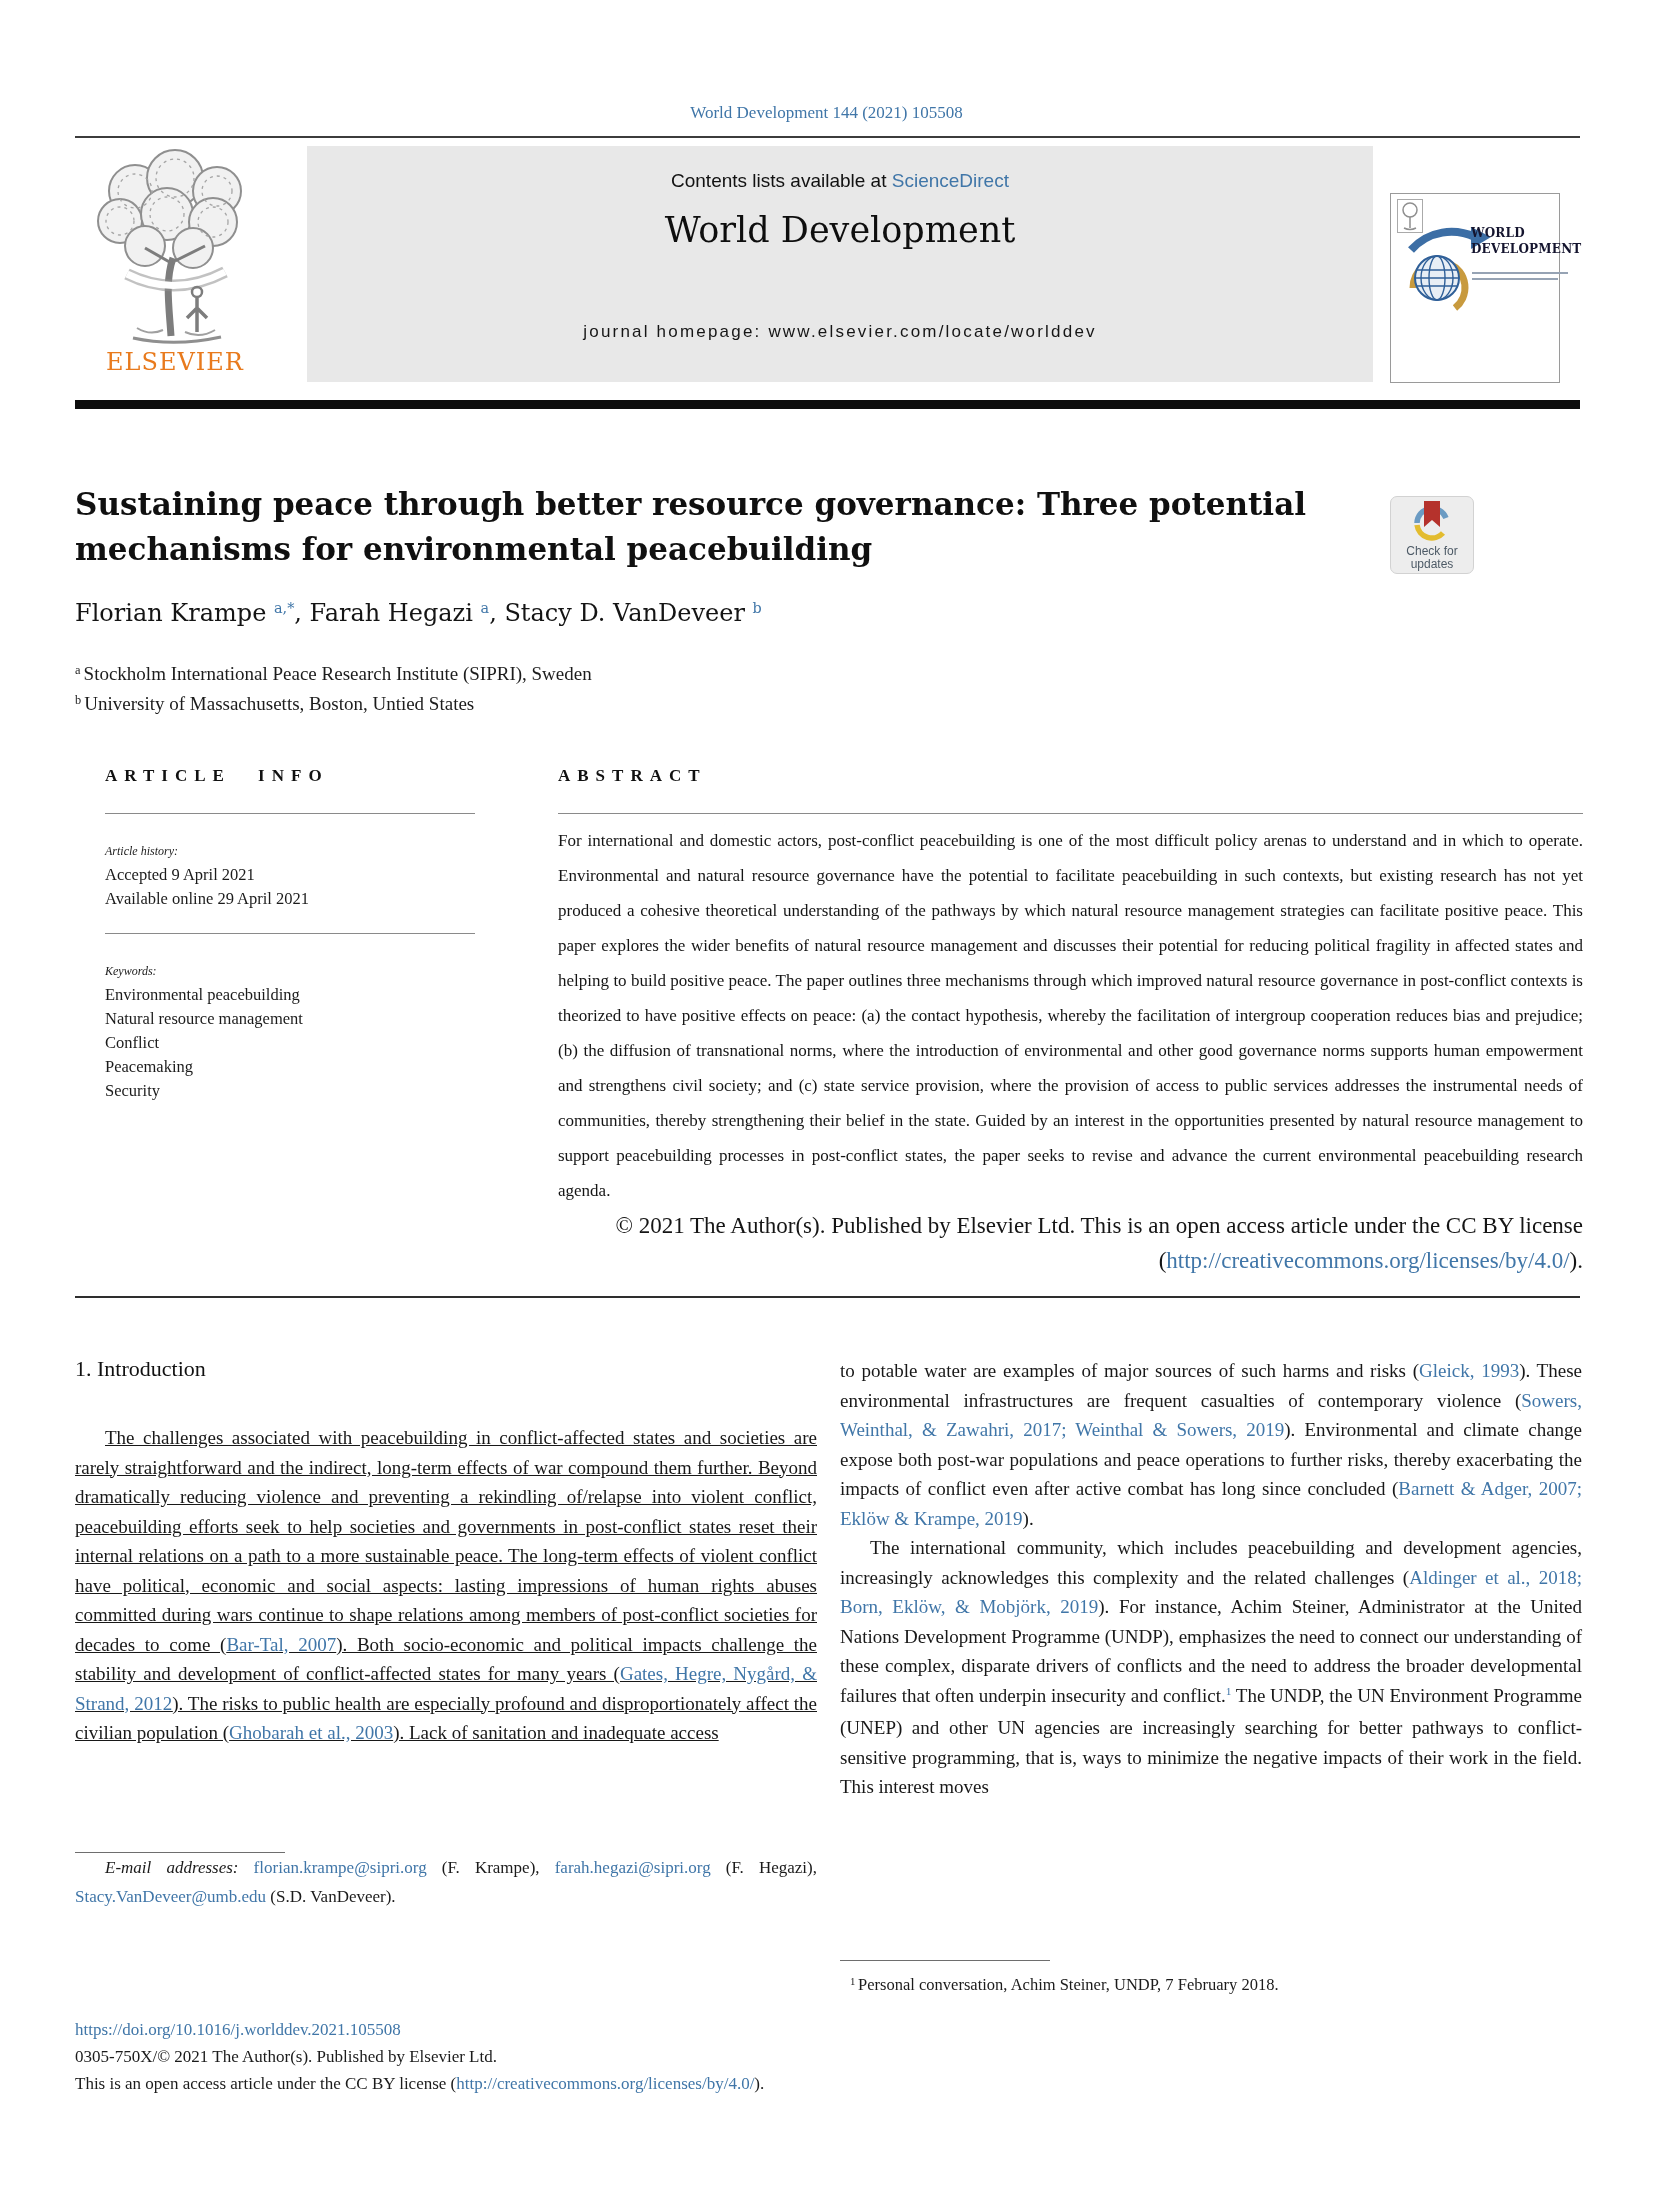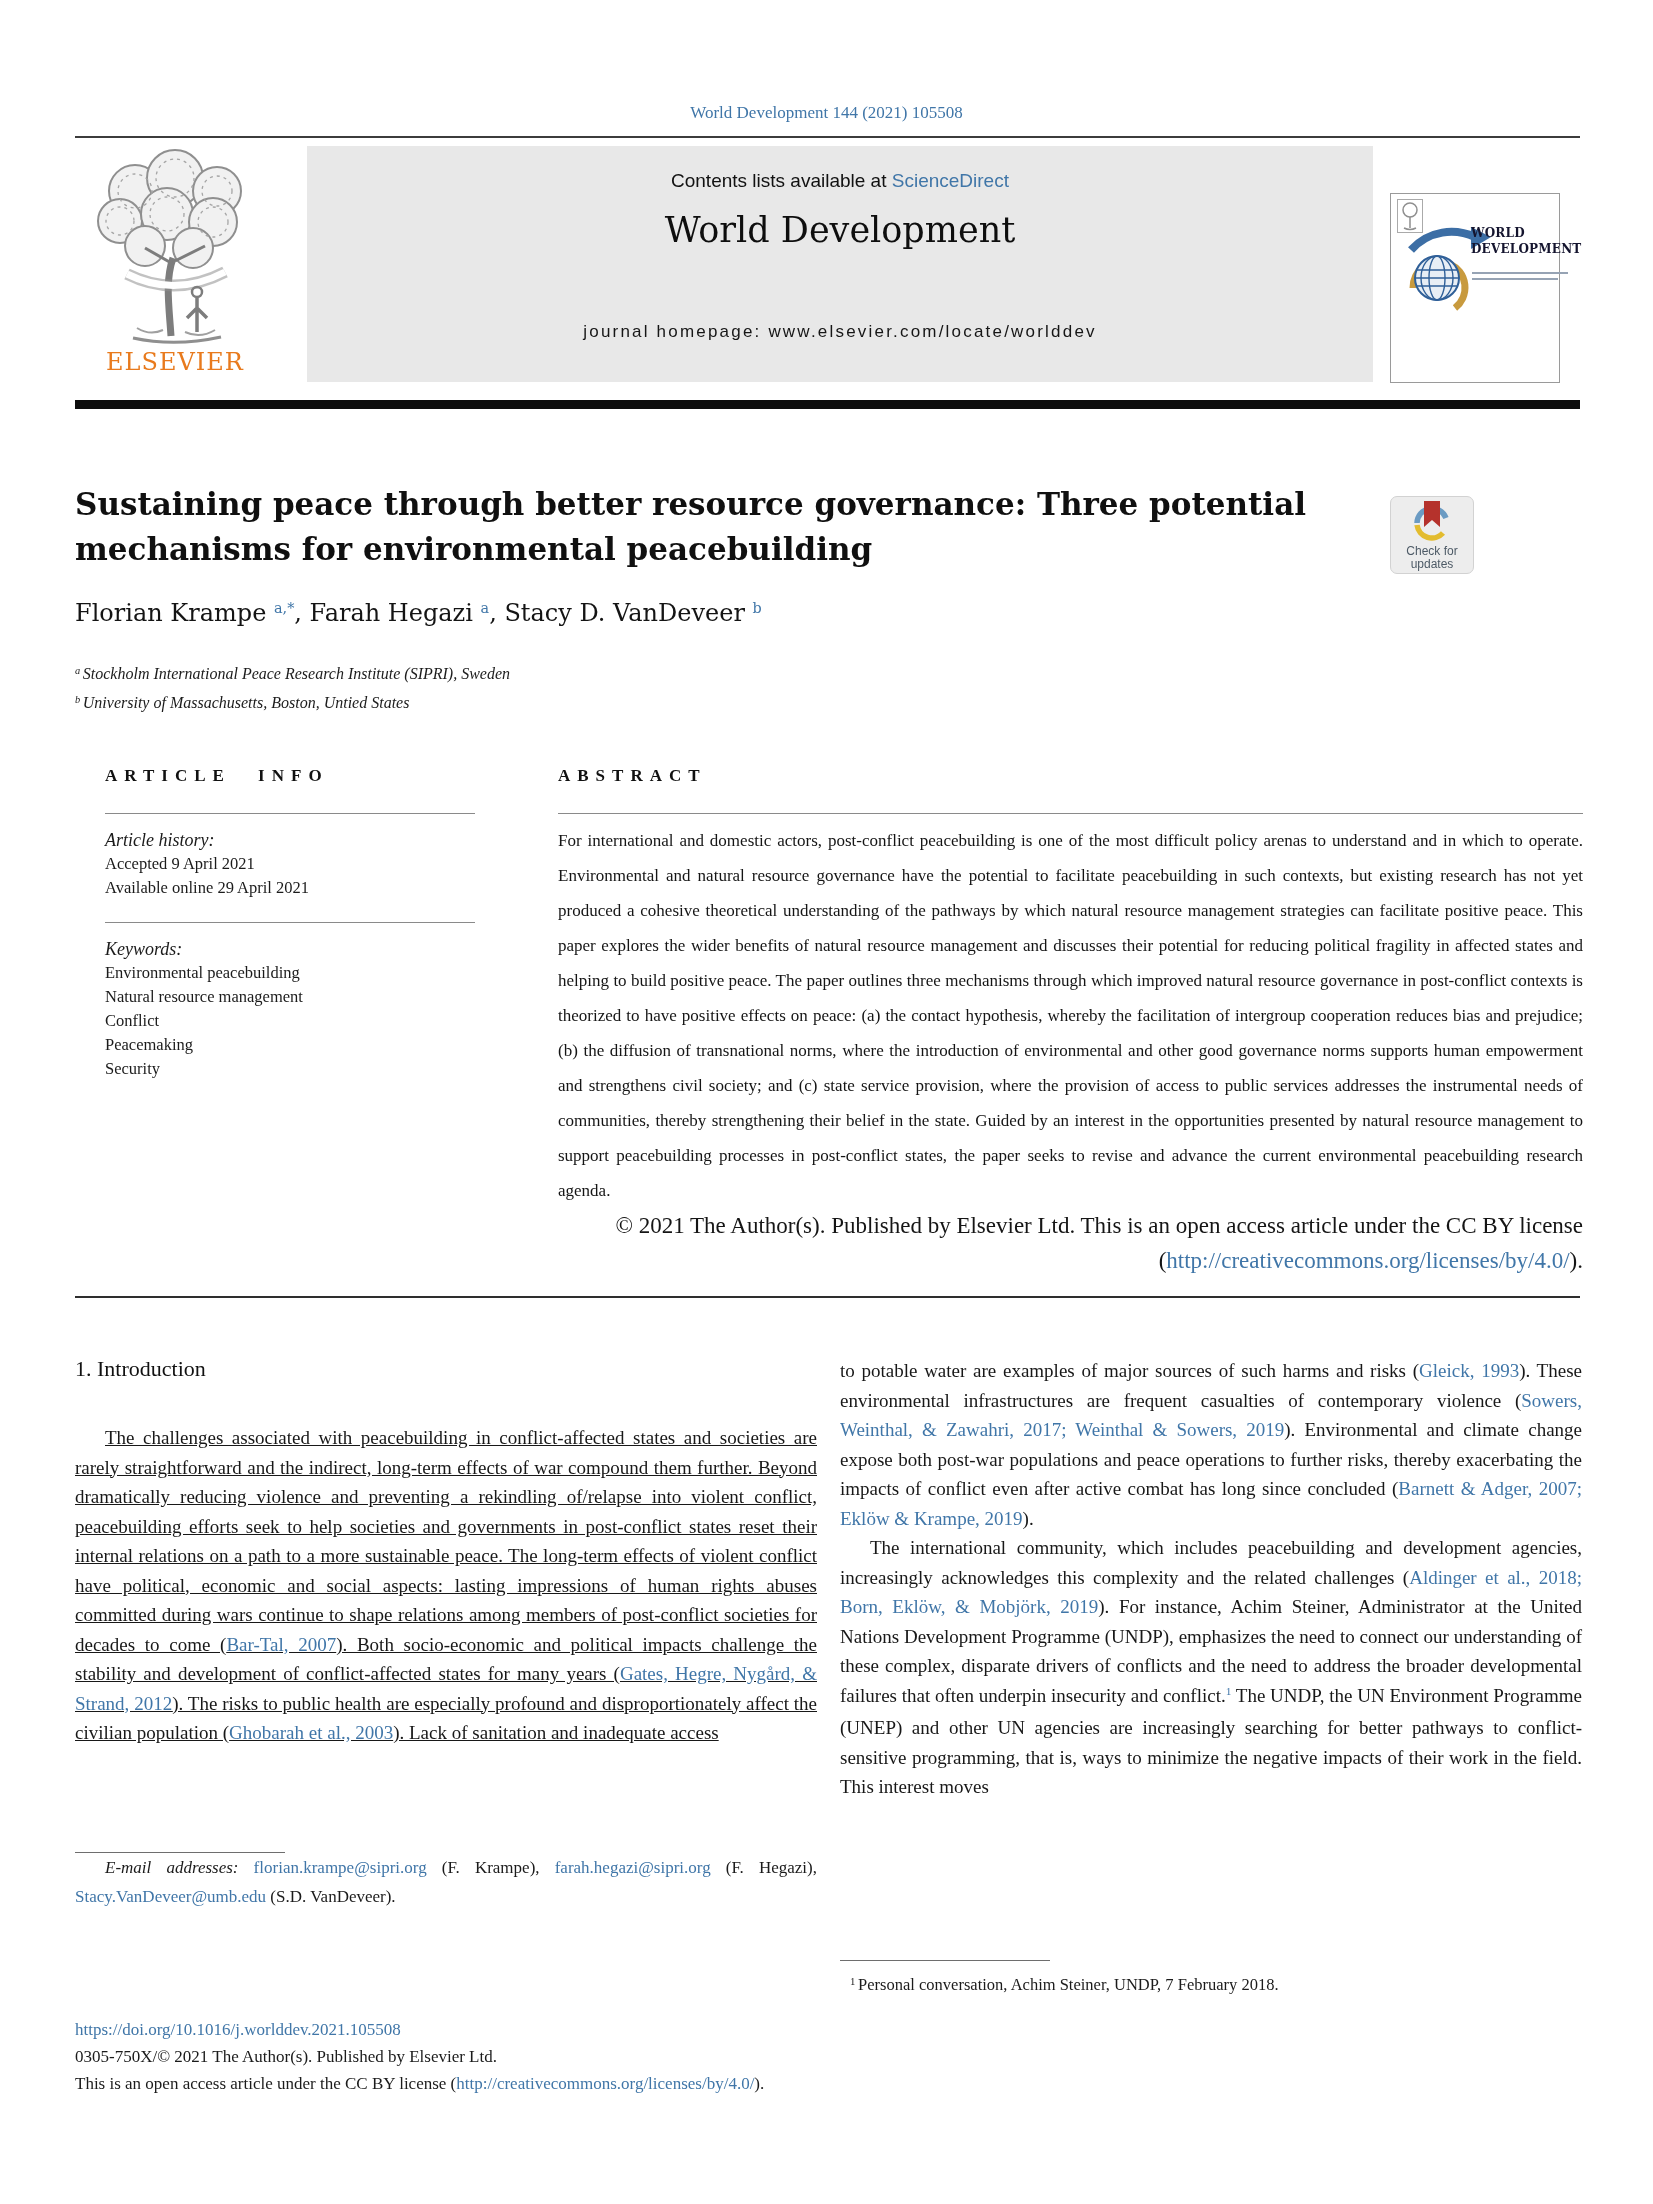--- a/index.html
+++ b/index.html
@@ -51,29 +51,29 @@
 
   
   .article-title{position:absolute;top:482px;left:75px;width:1270px;
                  font-family:"DejaVu Serif",serif;font-size:31px;line-height:45px;color:#101010;}
   .badge{position:absolute;top:496px;left:1390px;width:84px;height:78px;background:#ededed;
          border:1px solid #d2d2d2;border-radius:7px;text-align:center;cursor:pointer;}
   .badge-text{font-family:"Liberation Sans",sans-serif;font-size:12px;line-height:13px;color:#4d5a66;}
 
   .authors{position:absolute;top:599px;left:75px;font-family:"DejaVu Serif",serif;
            font-size:24px;color:#141414;}
-  .affils{position:absolute;top:660px;left:75px;font-style:italic;font-size:16px;
+  .affils{position:absolute;top:660px;left:75px;font-size:19px;
           line-height:27px;color:#1c1c1c;}
 
   
   .col-header{font-weight:bold;font-size:17px;letter-spacing:7px;word-spacing:16px;color:#111;}
   .thin-rule{border:none;border-top:1px solid #8a8a8a;}
   .info-col{position:absolute;left:105px;top:766px;width:370px;}
   .info-col .thin-rule{margin-top:27px;}
-  .info-label{font-style:italic;font-size:18px;line-height:24px;margin-top:14px;}
+  .info-label{font-style:italic;font-size:12px;line-height:24px;margin-top:25px;}
   .info-line{font-size:16.5px;line-height:24px;}
   .info-gap{height:22px;}
 
   .abs-col{position:absolute;left:558px;top:766px;width:1025px;}
   .abs-col .thin-rule{margin-top:27px;}
   .abs-text{margin-top:9px;font-size:17px;line-height:35px;text-align:justify;color:#151515;}
   .abs-copy{font-size:23px;line-height:35px;text-align:right;color:#151515;}
 
   .mid-rule{position:absolute;top:1296px;left:75px;width:1505px;border-top:2px solid #2e2e2e;}
 

